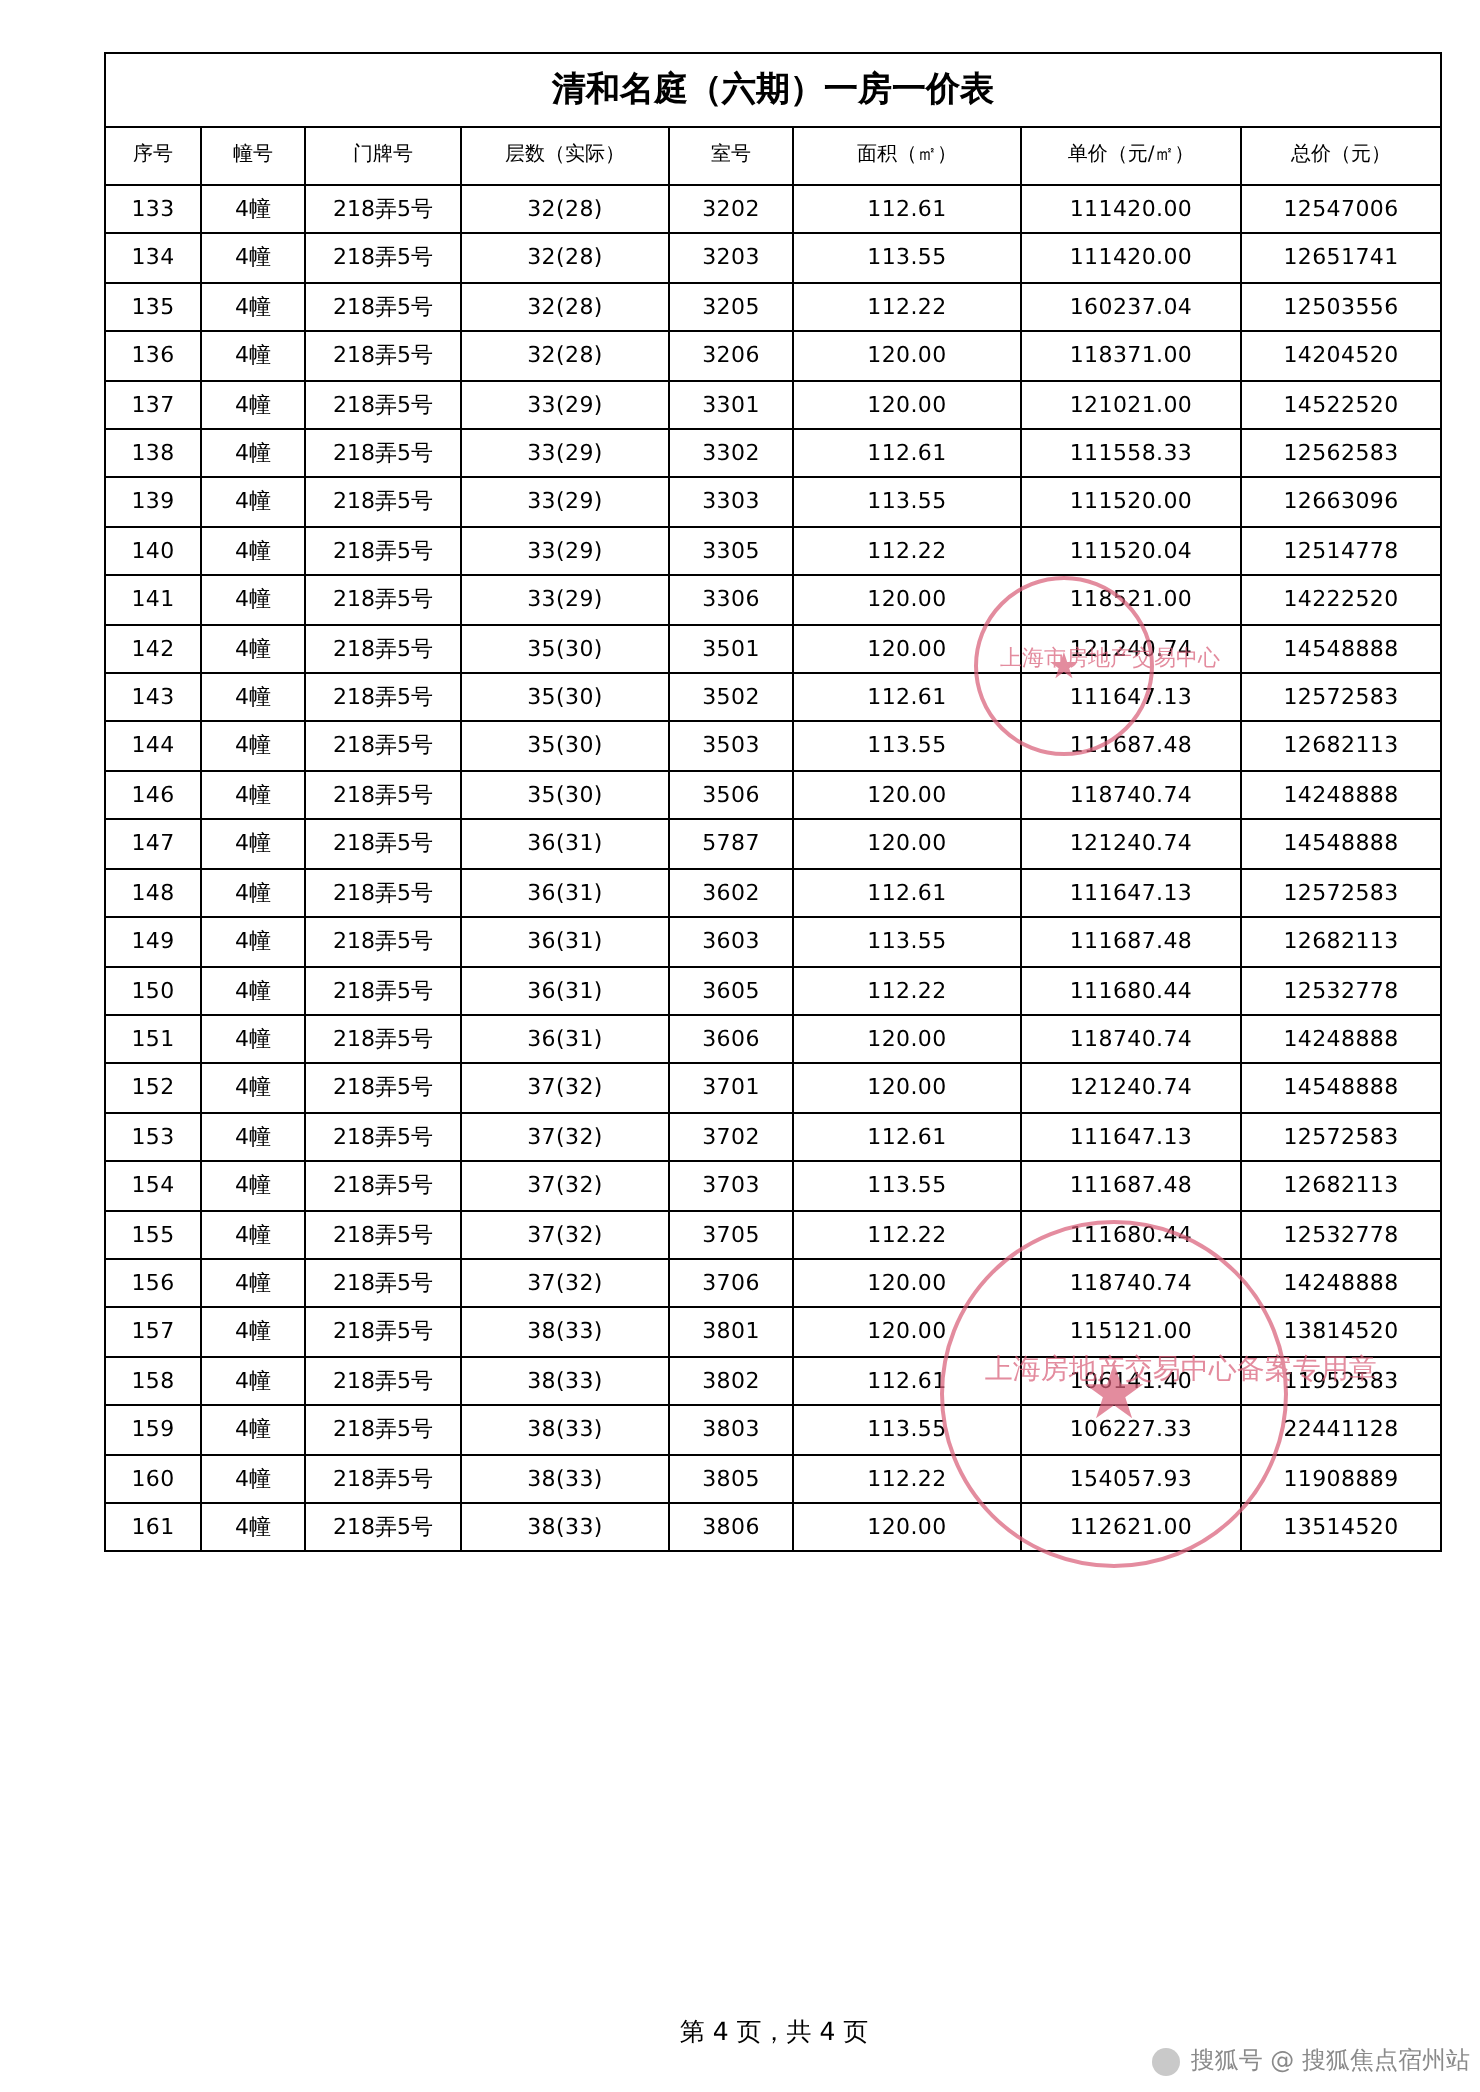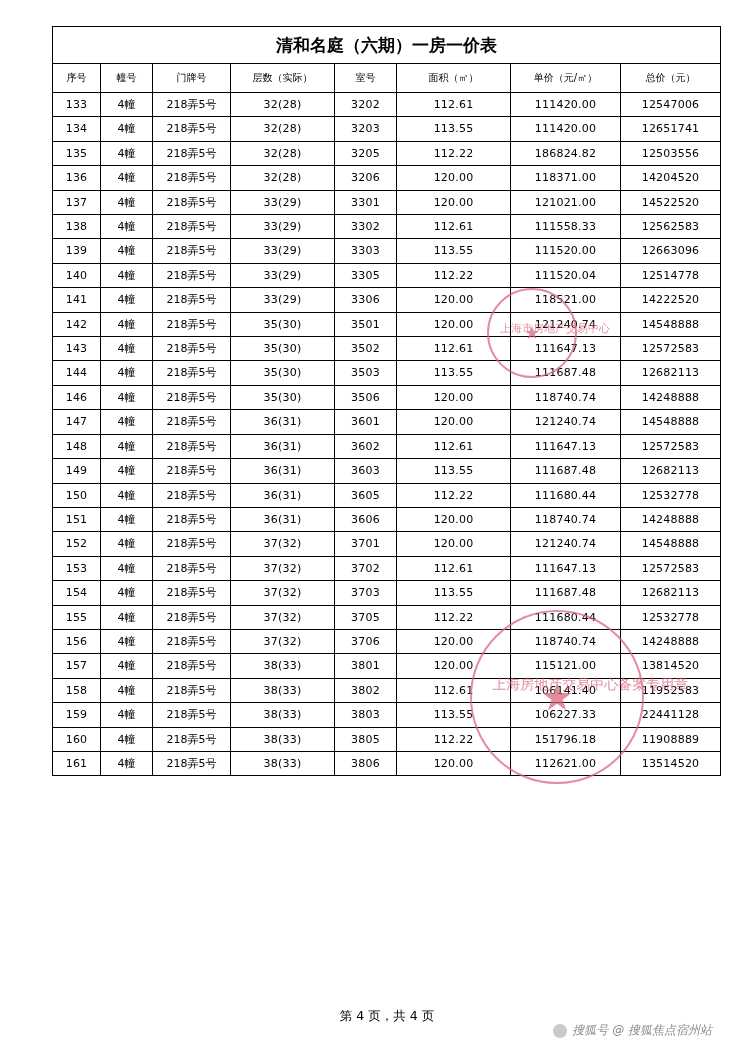--- a/index.html
+++ b/index.html
@@ -125,29 +125,28 @@
     left: 0;
     top: 1008px;
     width: 740px;
     text-align: center;
     font-size: 12.5px;
     font-family: "DejaVu Sans", sans-serif;
     padding-left: 17px;
   }
   .watermark {
     position: absolute;
-    right: 28px;
+    right: 5px;
     top: 1022px;
     display: flex;
     align-items: center;
     gap: 5px;
     font-size: 12px;
     color: #8a8a8a;
     font-family: "DejaVu Sans", sans-serif;
-    font-style: italic;
   }
   .watermark .wm-logo {
     width: 14px;
     height: 14px;
     border-radius: 50%;
     background: #c9c9c9;
     display: inline-block;
   }
 </style>
 </head>
@@ -200,21 +199,21 @@
         <td class="num">111420.00</td>
         <td class="num">12651741</td>
       </tr>
       <tr class="data-row">
         <td class="num">135</td>
         <td>4幢</td>
         <td>218弄5号</td>
         <td class="num">32(28)</td>
         <td class="num">3205</td>
         <td class="num">112.22</td>
-        <td class="num">186824.82</td>
+        <td class="num">160237.04</td>
         <td class="num">12503556</td>
       </tr>
       <tr class="data-row">
         <td class="num">136</td>
         <td>4幢</td>
         <td>218弄5号</td>
         <td class="num">32(28)</td>
         <td class="num">3206</td>
         <td class="num">120.00</td>
         <td class="num">118371.00</td>
@@ -308,21 +307,21 @@
         <td class="num">3506</td>
         <td class="num">120.00</td>
         <td class="num">118740.74</td>
         <td class="num">14248888</td>
       </tr>
       <tr class="data-row">
         <td class="num">147</td>
         <td>4幢</td>
         <td>218弄5号</td>
         <td class="num">36(31)</td>
-        <td class="num">3601</td>
+        <td class="num">5787</td>
         <td class="num">120.00</td>
         <td class="num">121240.74</td>
         <td class="num">14548888</td>
       </tr>
       <tr class="data-row">
         <td class="num">148</td>
         <td>4幢</td>
         <td>218弄5号</td>
         <td class="num">36(31)</td>
         <td class="num">3602</td>
@@ -440,21 +439,21 @@
         <td class="num">106227.33</td>
         <td class="num">22441128</td>
       </tr>
       <tr class="data-row">
         <td class="num">160</td>
         <td>4幢</td>
         <td>218弄5号</td>
         <td class="num">38(33)</td>
         <td class="num">3805</td>
         <td class="num">112.22</td>
-        <td class="num">151796.18</td>
+        <td class="num">154057.93</td>
         <td class="num">11908889</td>
       </tr>
       <tr class="data-row">
         <td class="num">161</td>
         <td>4幢</td>
         <td>218弄5号</td>
         <td class="num">38(33)</td>
         <td class="num">3806</td>
         <td class="num">120.00</td>
         <td class="num">112621.00</td>

